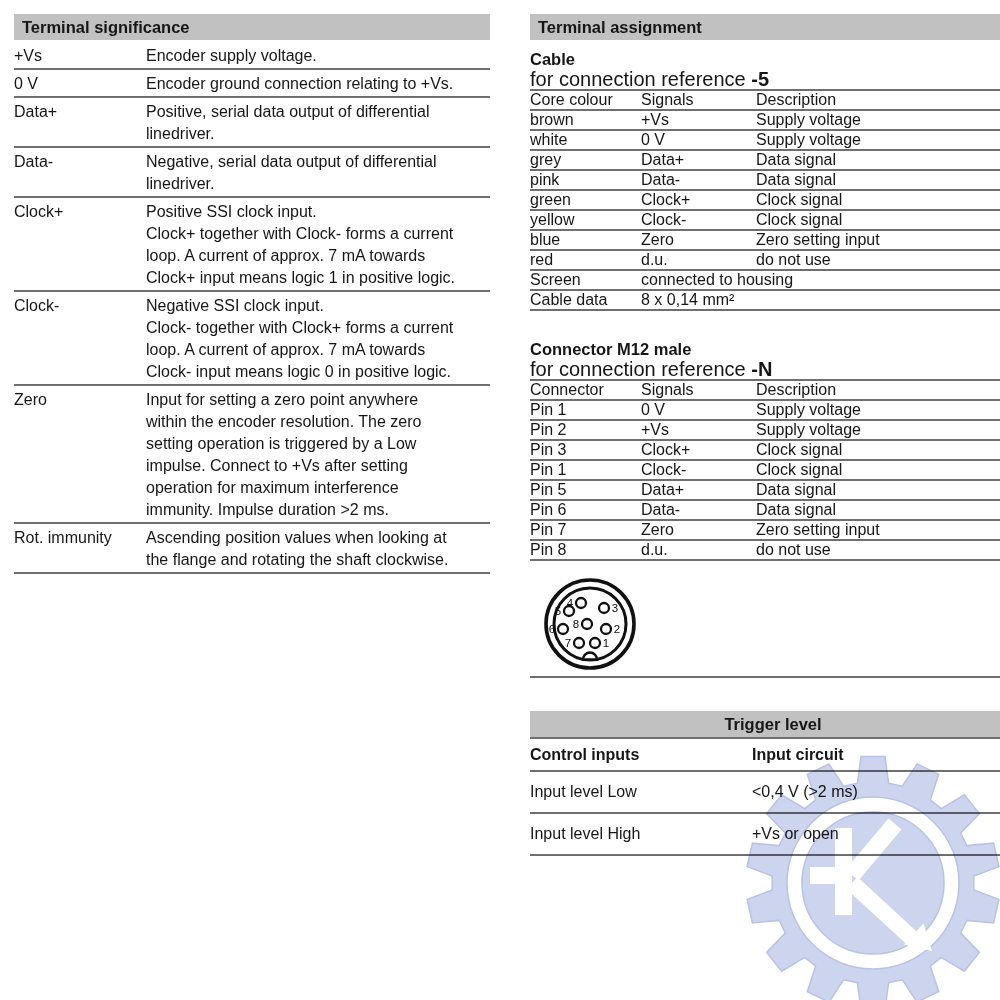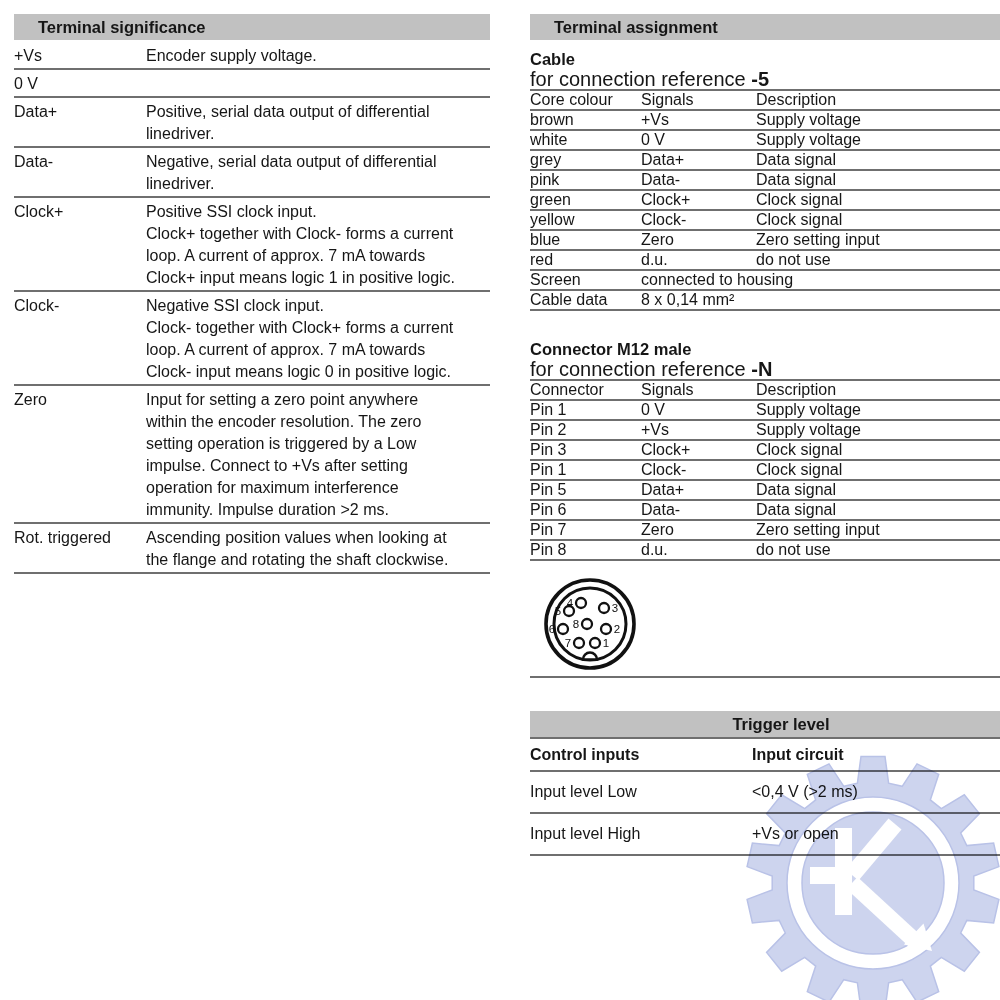--- a/index.html
+++ b/index.html
@@ -6,21 +6,21 @@
   body{
     width:1000px;height:1000px;background:#ffffff;position:relative;overflow:hidden;
     font-family:"Liberation Sans",sans-serif;color:#161616;
     -webkit-font-smoothing:antialiased;
   }
   .col{position:absolute;top:14px;}
   .col-left{left:14px;width:476px;}
   .col-right{left:530px;width:478px;}
   .bar{
     background:#c1c1c1;height:26px;line-height:26px;
-    font-weight:bold;font-size:16.5px;padding-left:24px;box-sizing:border-box;
+    font-weight:bold;font-size:16.5px;padding-left:8px;box-sizing:border-box;
   }
   
   .sig-table{margin-top:2px;}
   .sig-row{display:flex;border-bottom:2px solid #6f6f6f;padding:3px 0 1px;}
   .sig-term{width:132px;flex:none;font-size:16px;line-height:22px;}
   .sig-desc{flex:1;font-size:16px;line-height:22px;white-space:pre-line;}
   
   .sub-head{font-weight:bold;font-size:16.5px;line-height:20px;}
   .sub-ref{font-size:20px;line-height:20px;}
   .mt-cable{margin-top:9px;}
@@ -51,20 +51,21 @@
   <div class="bar">
     <span>Terminal significance</span>
   </div>
   <div class="sig-table" id="sig-table">
       <div class="sig-row">
         <div class="sig-term">+Vs</div>
         <div class="sig-desc">Encoder supply voltage.</div>
       </div>
       <div class="sig-row">
         <div class="sig-term">0 V</div>
+        <div class="sig-desc">Encoder ground connection relating to +Vs.</div>
       </div>
       <div class="sig-row">
         <div class="sig-term">Data+</div>
         <div class="sig-desc">Positive, serial data output of differential
 linedriver.</div>
       </div>
       <div class="sig-row">
         <div class="sig-term">Data-</div>
         <div class="sig-desc">Negative, serial data output of differential
 linedriver.</div>
@@ -86,21 +87,21 @@
       <div class="sig-row">
         <div class="sig-term">Zero</div>
         <div class="sig-desc">Input for setting a zero point anywhere
 within the encoder resolution. The zero
 setting operation is triggered by a Low
 impulse. Connect to +Vs after setting
 operation for maximum interference
 immunity. Impulse duration &gt;2 ms.</div>
       </div>
       <div class="sig-row">
-        <div class="sig-term">Rot. triggered</div>
+        <div class="sig-term">Rot. immunity</div>
         <div class="sig-desc">Ascending position values when looking at
 the flange and rotating the shaft clockwise.</div>
       </div>
     </div>
 </div>
 
 <div class="col col-right">
   <div class="bar">
     <span>Terminal assignment</span>
   </div>

